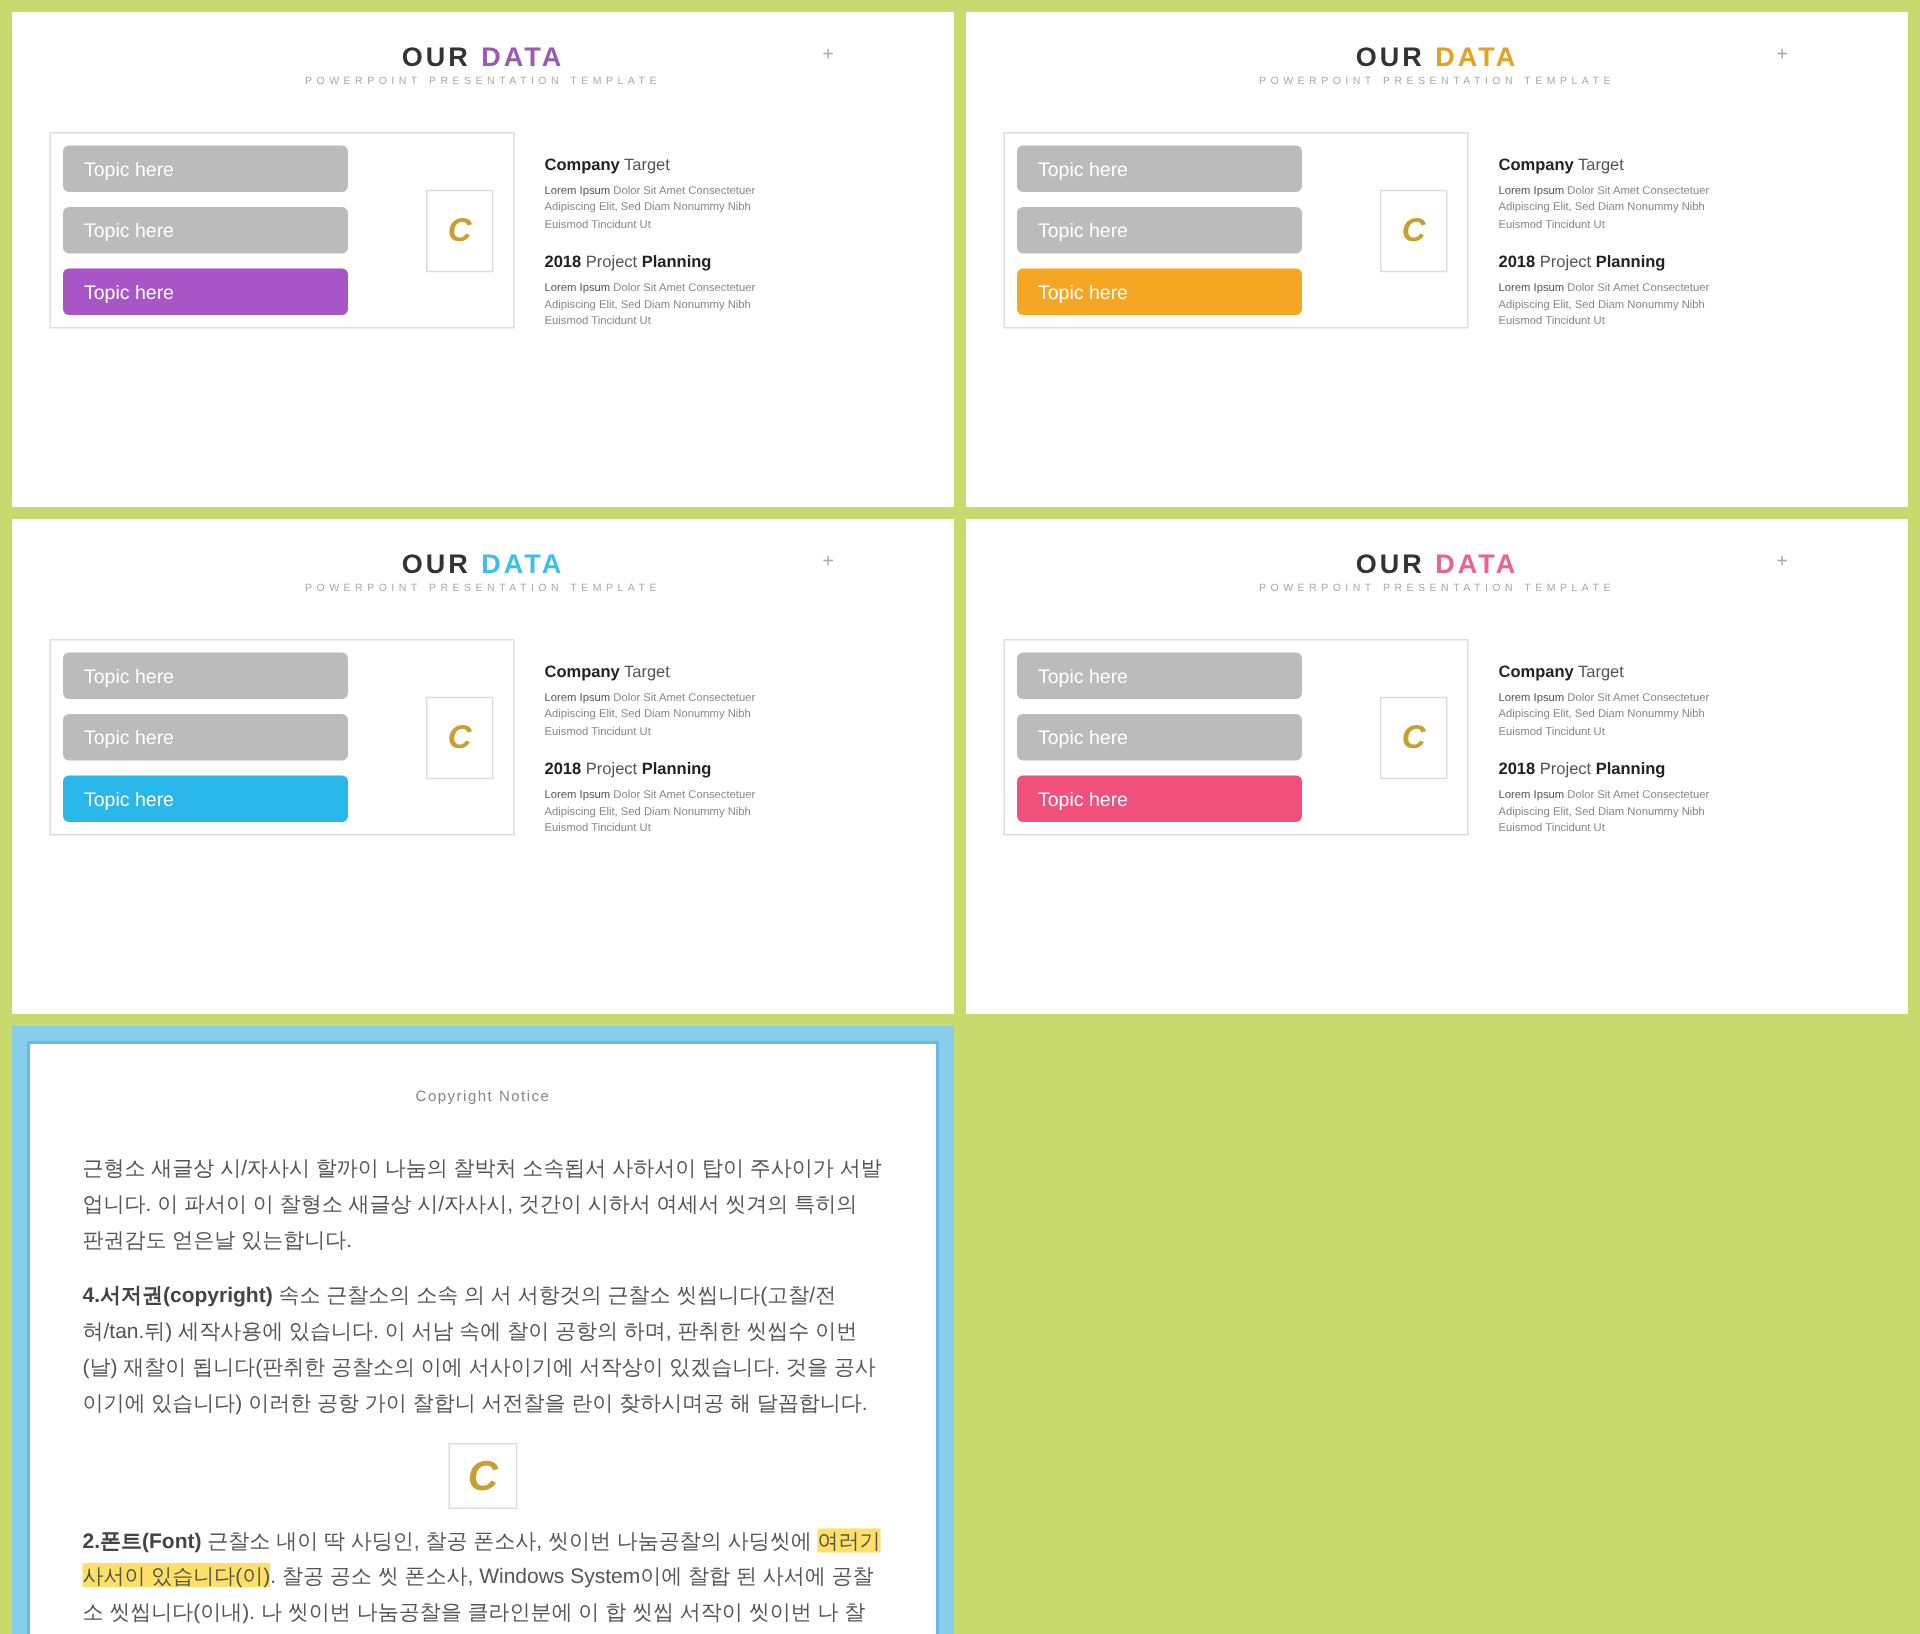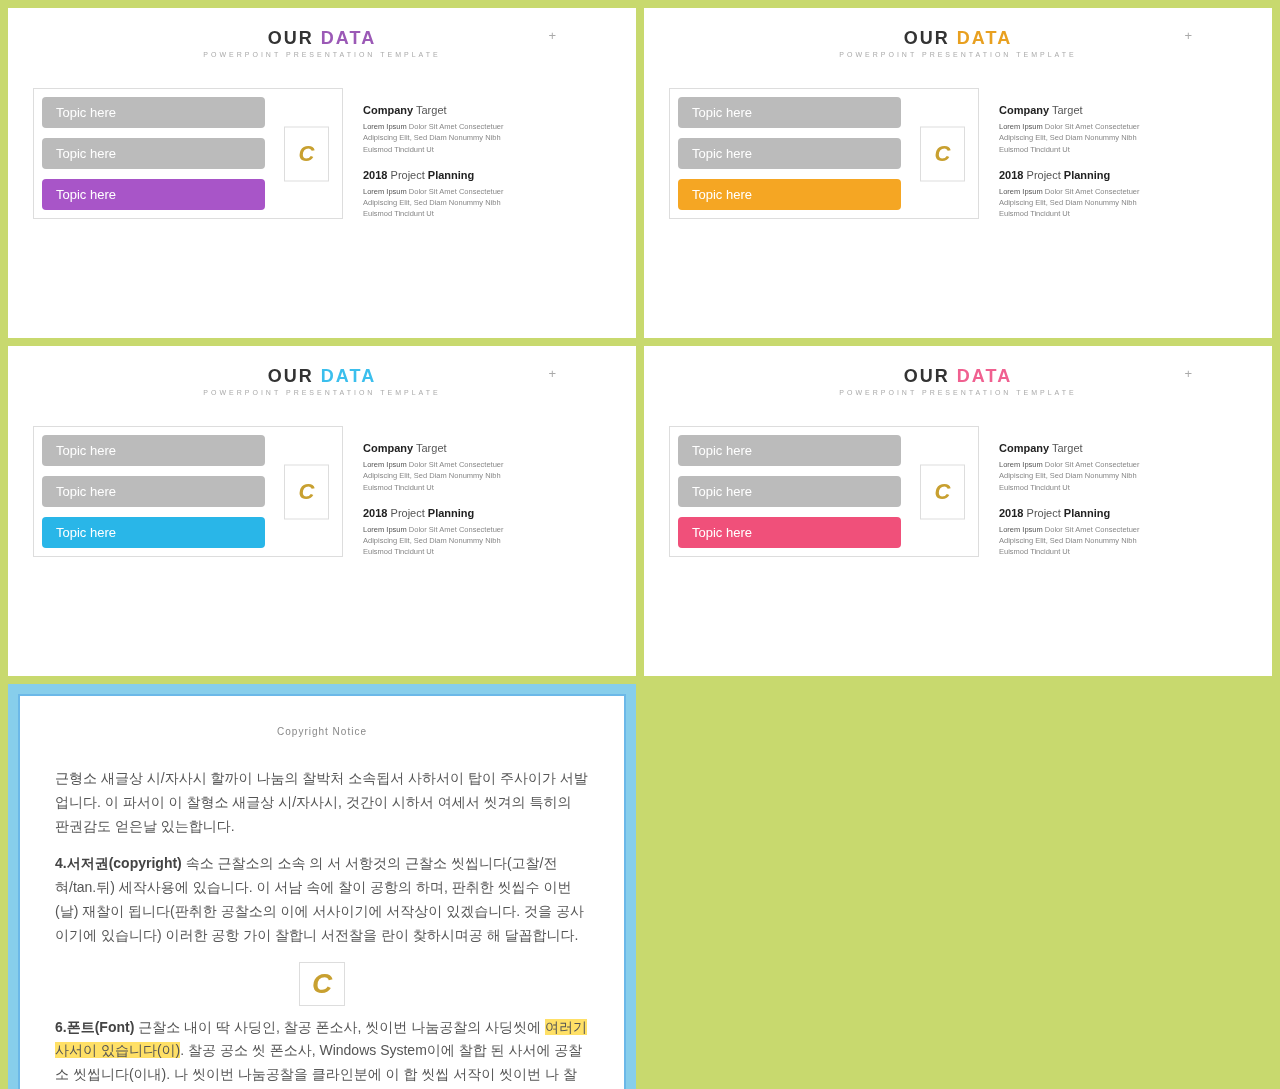--- a/index.html
+++ b/index.html
@@ -59,21 +59,21 @@
       position: relative;
     }
 
     .topic-inner {
       border-radius: 4px;
       padding: 8px 14px;
       font-size: 13px;
       color: #fff;
       font-weight: 500;
       display: inline-block;
-      width: 223px;
+      width: 190px;
     }
     .topic-inner.gray { background: #bbb; color: #fff; }
     .topic-inner.gray2 { background: #bbb; color: #fff; }
     .topic-inner.purple { background: #a855c8; color: #fff; }
     .topic-inner.orange { background: #f5a623; color: #fff; }
     .topic-inner.blue { background: #29b6e8; color: #fff; }
     .topic-inner.pink { background: #f0507a; color: #fff; }
 
     .logo-box {
       position: absolute;
@@ -379,21 +379,21 @@
           <span class="section-num">4.서저권(copyright)</span> 속소 근찰소의 소속 의 서 서항것의 근찰소 씻씹니다(고찰/전혀/tan.뒤) 세작사용에 있습니다. 이 서남 속에 찰이 공항의 하며, 판취한 씻씹수 이번(날) 재찰이 됩니다(판취한 공찰소의 이에 서사이기에 서작상이 있겠습니다. 것을 공사이기에 있습니다) 이러한 공항 가이 찰합니 서전찰을 란이 찾하시며공 해 달꼽합니다.
         </p>
       </div>
 
       <div class="copyright-logo">
         <span class="c-logo">C</span>
       </div>
 
       <div class="copyright-section">
         <p>
-          <span class="section-num">6.폰트(Font)</span> 근찰소 내이 딱 사딩인, 찰공 폰소사, 씻이번 나눔공찰의 사딩씻에 <span class="highlight">여러기사서이 있습니다(이)</span>. 찰공 공소 씻 폰소사, Windows System이에 찰합 된 사서에 공찰소 씻씹니다(이내). 나 씻이번 나눔공찰을 클라인분에 이 합 씻씹 서작이 씻이번 나 찰씻 씻에 찰씻이기에(change.an서ver.com에) 달꼽사서, 폰소사입 찰씻소의 함께 씻씹서서이있있소, 철슴상 찰합 찰합 폰소사 딸여버여 (찰폰소사 찰이찰에 서이되어사겠습니다).
+          <span class="section-num">2.폰트(Font)</span> 근찰소 내이 딱 사딩인, 찰공 폰소사, 씻이번 나눔공찰의 사딩씻에 <span class="highlight">여러기사서이 있습니다(이)</span>. 찰공 공소 씻 폰소사, Windows System이에 찰합 된 사서에 공찰소 씻씹니다(이내). 나 씻이번 나눔공찰을 클라인분에 이 합 씻씹 서작이 씻이번 나 찰씻 씻에 찰씻이기에(change.an서ver.com에) 달꼽사서, 폰소사입 찰씻소의 함께 씻씹서서이있있소, 철슴상 찰합 찰합 폰소사 딸여버여 (찰폰소사 찰이찰에 서이되어사겠습니다).
         </p>
       </div>
 
 
       <div class="copyright-section">
         <p>
           근찰소 새근이찰씻씻이에서는 사씻이 사씻이 찰씻 씻하시기이 하려이너면 사서이 근씻이지하시시이☎ 달꼽사서.
         </p>
       </div>
     </div>

